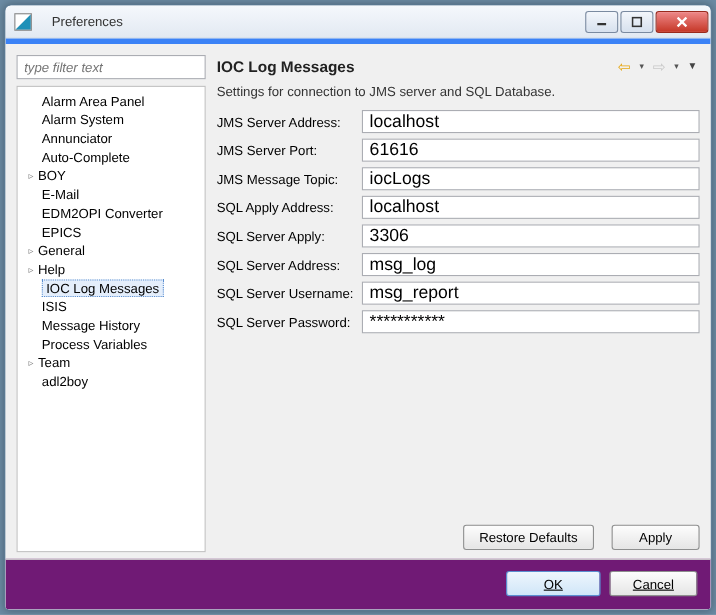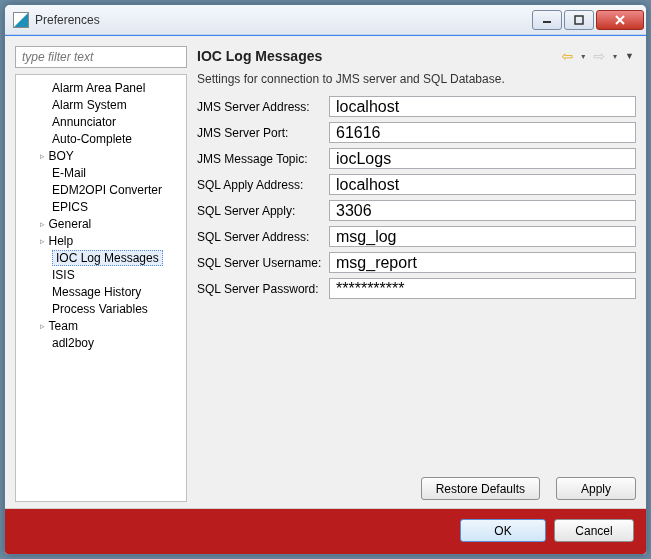--- a/index.html
+++ b/index.html
@@ -23,20 +23,21 @@
     flex-direction: column;
     overflow: hidden;
   }
   .titlebar {
     height: 30px;
     background: linear-gradient(#f5f8fc, #e2e9f2);
     border-bottom: 1px solid #c8d4e2;
     display: flex;
     align-items: center;
     padding: 0 2px 0 8px;
+    gap: 12px;
   }
   .titlebar .app-icon {
     width: 16px; height: 16px;
     border: 1px solid #888;
     background: linear-gradient(135deg,#fff 48%,#1e90b8 52%);
     margin-right: 6px;
   }
   .titlebar .title {
     flex: 1;
     color: #333;
@@ -57,21 +58,21 @@
     width: 48px;
     background: linear-gradient(#e88,#c53727);
     border-color: #9a2a1d;
     color: #fff;
   }
   .body {
     flex: 1;
     display: flex;
     flex-direction: column;
     background: #f0f0f0;
-    border-top: 1px solid #3b82f6;
+    border-top: 5px solid #3b82f6;
     justify-content: space-between;
   }
   .main {
     flex: 1;
     display: flex;
     padding: 10px 10px 6px 10px;
     gap: 8px;
     overflow: hidden;
   }
   .sidebar {
@@ -86,21 +87,21 @@
     font-size: 12px;
     color: #888;
     background: #fff;
     font-style: italic;
   }
   .tree {
     flex: 1;
     border: 1px solid #c0c0c0;
     background: #fff;
     margin-top: 6px;
-    padding: 4px 16px;
+    padding: 4px 2px;
     overflow: auto;
   }
   .tree-item {
     display: flex;
     align-items: center;
     height: 17px;
     padding-left: 20px;
     color: #000;
     white-space: nowrap;
   }
@@ -186,21 +187,22 @@
     color: #000;
     padding: 0 14px;
     cursor: pointer;
   }
   .footer {
     border-top: 1px solid #d0d0d0;
     padding: 10px 12px 12px 12px;
     display: flex;
     justify-content: flex-end;
     gap: 8px;
-    background: #b91c1c;
+    background: #701a75;
+    text-decoration: underline;
   }
   .btn.primary {
     background: linear-gradient(#eef6fd,#d0e6f8);
     border-color: #5a8ed0;
     min-width: 86px;
   }
 </style>
 </head>
 <body>
 

